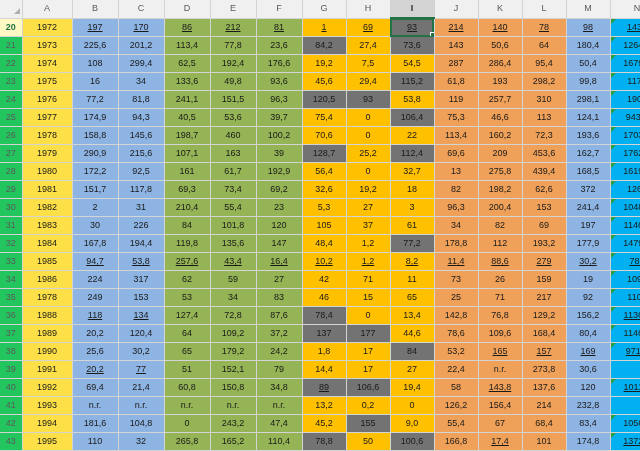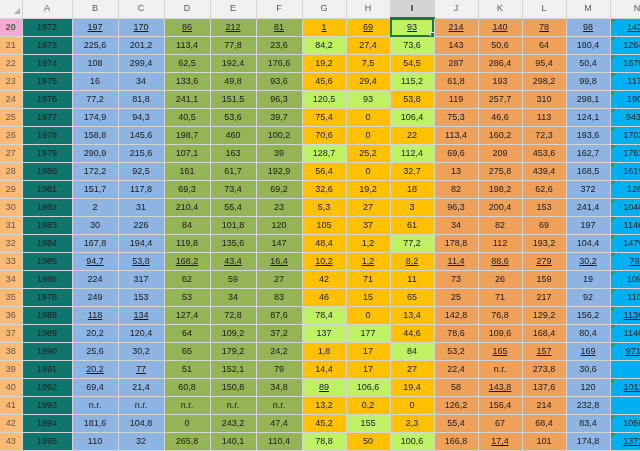--- a/index.html
+++ b/index.html
@@ -32,37 +32,37 @@
   th.corner{
     background:#f0f0f0;width:22px;
     border-right:1px solid #9e9e9e;
   }
   th.corner .tri{
     display:block;width:0;height:0;margin:4px 2px 0 auto;
     border-left:6px solid transparent;border-bottom:6px solid #b0b0b0;
   }
   
   td.rowhdr{
-    width:22px;background:#fdba74;color:#5a5a5a;font-size:9px;
+    width:22px;background:#22c55e;color:#5a5a5a;font-size:9px;
     text-align:center;
     border-right:1px solid #9e9e9e;
     border-bottom:1px solid #d4d4d4;
   }
-  td.rowhdr.sel{background:#f9a8d4;color:#217346;font-weight:bold;}
+  td.rowhdr.sel{background:#fef9c3;color:#217346;font-weight:bold;}
   
   td.c{color:#1a1a1a;font-weight:bold;font-size:9px;}
-  td.yr{background:#0f766e;color:#1a1a1a;font-weight:bold;
+  td.yr{background:#fde047;color:#1a1a1a;font-weight:bold;
         border-right:1px solid #808080;}
   
   .g-blue   {background:#8eb4e3;}
   .g-green  {background:#94b455;}
   .g-yellow {background:#ffc000;}
   .g-orange {background:#f0a159;}
   .g-cyan   {background:#00b0f0;}
-  .g-red    {background:#bef264;}
+  .g-red    {background:#737373;}
   
   .sep-l{border-left:1px solid #404040;}
   .sep-r{border-right:1px solid #404040;}
   .u{text-decoration:underline;}
   
   td.selcell{position:relative;outline:2px solid #217346;outline-offset:-2px;z-index:3;}
   td.selcell:after{
     content:"";position:absolute;right:-2px;bottom:-2px;
     width:4px;height:4px;background:#217346;border:1px solid #ffffff;
   }
@@ -327,29 +327,29 @@
         <td class="c g-blue sep-r">194,4</td>
         <td class="c g-green sep-l">119,8</td>
         <td class="c g-green">135,6</td>
         <td class="c g-green sep-r">147</td>
         <td class="c g-yellow sep-l">48,4</td>
         <td class="c g-yellow">1,2</td>
         <td class="c g-red sep-r">77,2</td>
         <td class="c g-orange sep-l">178,8</td>
         <td class="c g-orange">112</td>
         <td class="c g-orange sep-r">193,2</td>
-        <td class="c g-blue sep-r sep-l">104,4</td>
+        <td class="c g-blue sep-r sep-l">177,9</td>
         <td class="c g-cyan tri-mark sep-l">1479,8</td>
       </tr>
       <tr>
         <td class="rowhdr">33</td>
         <td class="yr">1985</td>
         <td class="c g-blue u sep-l">94,7</td>
         <td class="c g-blue u sep-r">53,8</td>
-        <td class="c g-green u sep-l">168,2</td>
+        <td class="c g-green u sep-l">257,6</td>
         <td class="c g-green u">43,4</td>
         <td class="c g-green u sep-r">16,4</td>
         <td class="c g-yellow u sep-l">10,2</td>
         <td class="c g-yellow u">1,2</td>
         <td class="c g-yellow u sep-r">8,2</td>
         <td class="c g-orange u sep-l">11,4</td>
         <td class="c g-orange u">88,6</td>
         <td class="c g-orange u sep-r">279</td>
         <td class="c g-blue u sep-r sep-l">30,2</td>
         <td class="c g-cyan u tri-mark sep-l">785</td>
@@ -493,34 +493,34 @@
       <tr>
         <td class="rowhdr">42</td>
         <td class="yr">1994</td>
         <td class="c g-blue sep-l">181,6</td>
         <td class="c g-blue sep-r">104,8</td>
         <td class="c g-green sep-l">0</td>
         <td class="c g-green">243,2</td>
         <td class="c g-green sep-r">47,4</td>
         <td class="c g-yellow sep-l">45,2</td>
         <td class="c g-red">155</td>
-        <td class="c g-yellow sep-r">2,3</td>
+        <td class="c g-yellow sep-r">9,0</td>
         <td class="c g-orange sep-l">55,4</td>
         <td class="c g-orange">67</td>
         <td class="c g-orange sep-r">68,4</td>
         <td class="c g-blue sep-r sep-l">83,4</td>
         <td class="c g-cyan tri-mark sep-l">1056,6</td>
       </tr>
       <tr>
         <td class="rowhdr">43</td>
         <td class="yr">1995</td>
         <td class="c g-blue sep-l">110</td>
         <td class="c g-blue sep-r">32</td>
         <td class="c g-green sep-l">265,8</td>
-        <td class="c g-green">140,1</td>
+        <td class="c g-green">165,2</td>
         <td class="c g-green sep-r">110,4</td>
         <td class="c g-red sep-l">78,8</td>
         <td class="c g-yellow">50</td>
         <td class="c g-red sep-r">100,6</td>
         <td class="c g-orange sep-l">166,8</td>
         <td class="c g-orange u">17,4</td>
         <td class="c g-orange sep-r">101</td>
         <td class="c g-blue sep-r sep-l">174,8</td>
         <td class="c g-cyan u tri-mark sep-l">1372,8</td>
       </tr>

